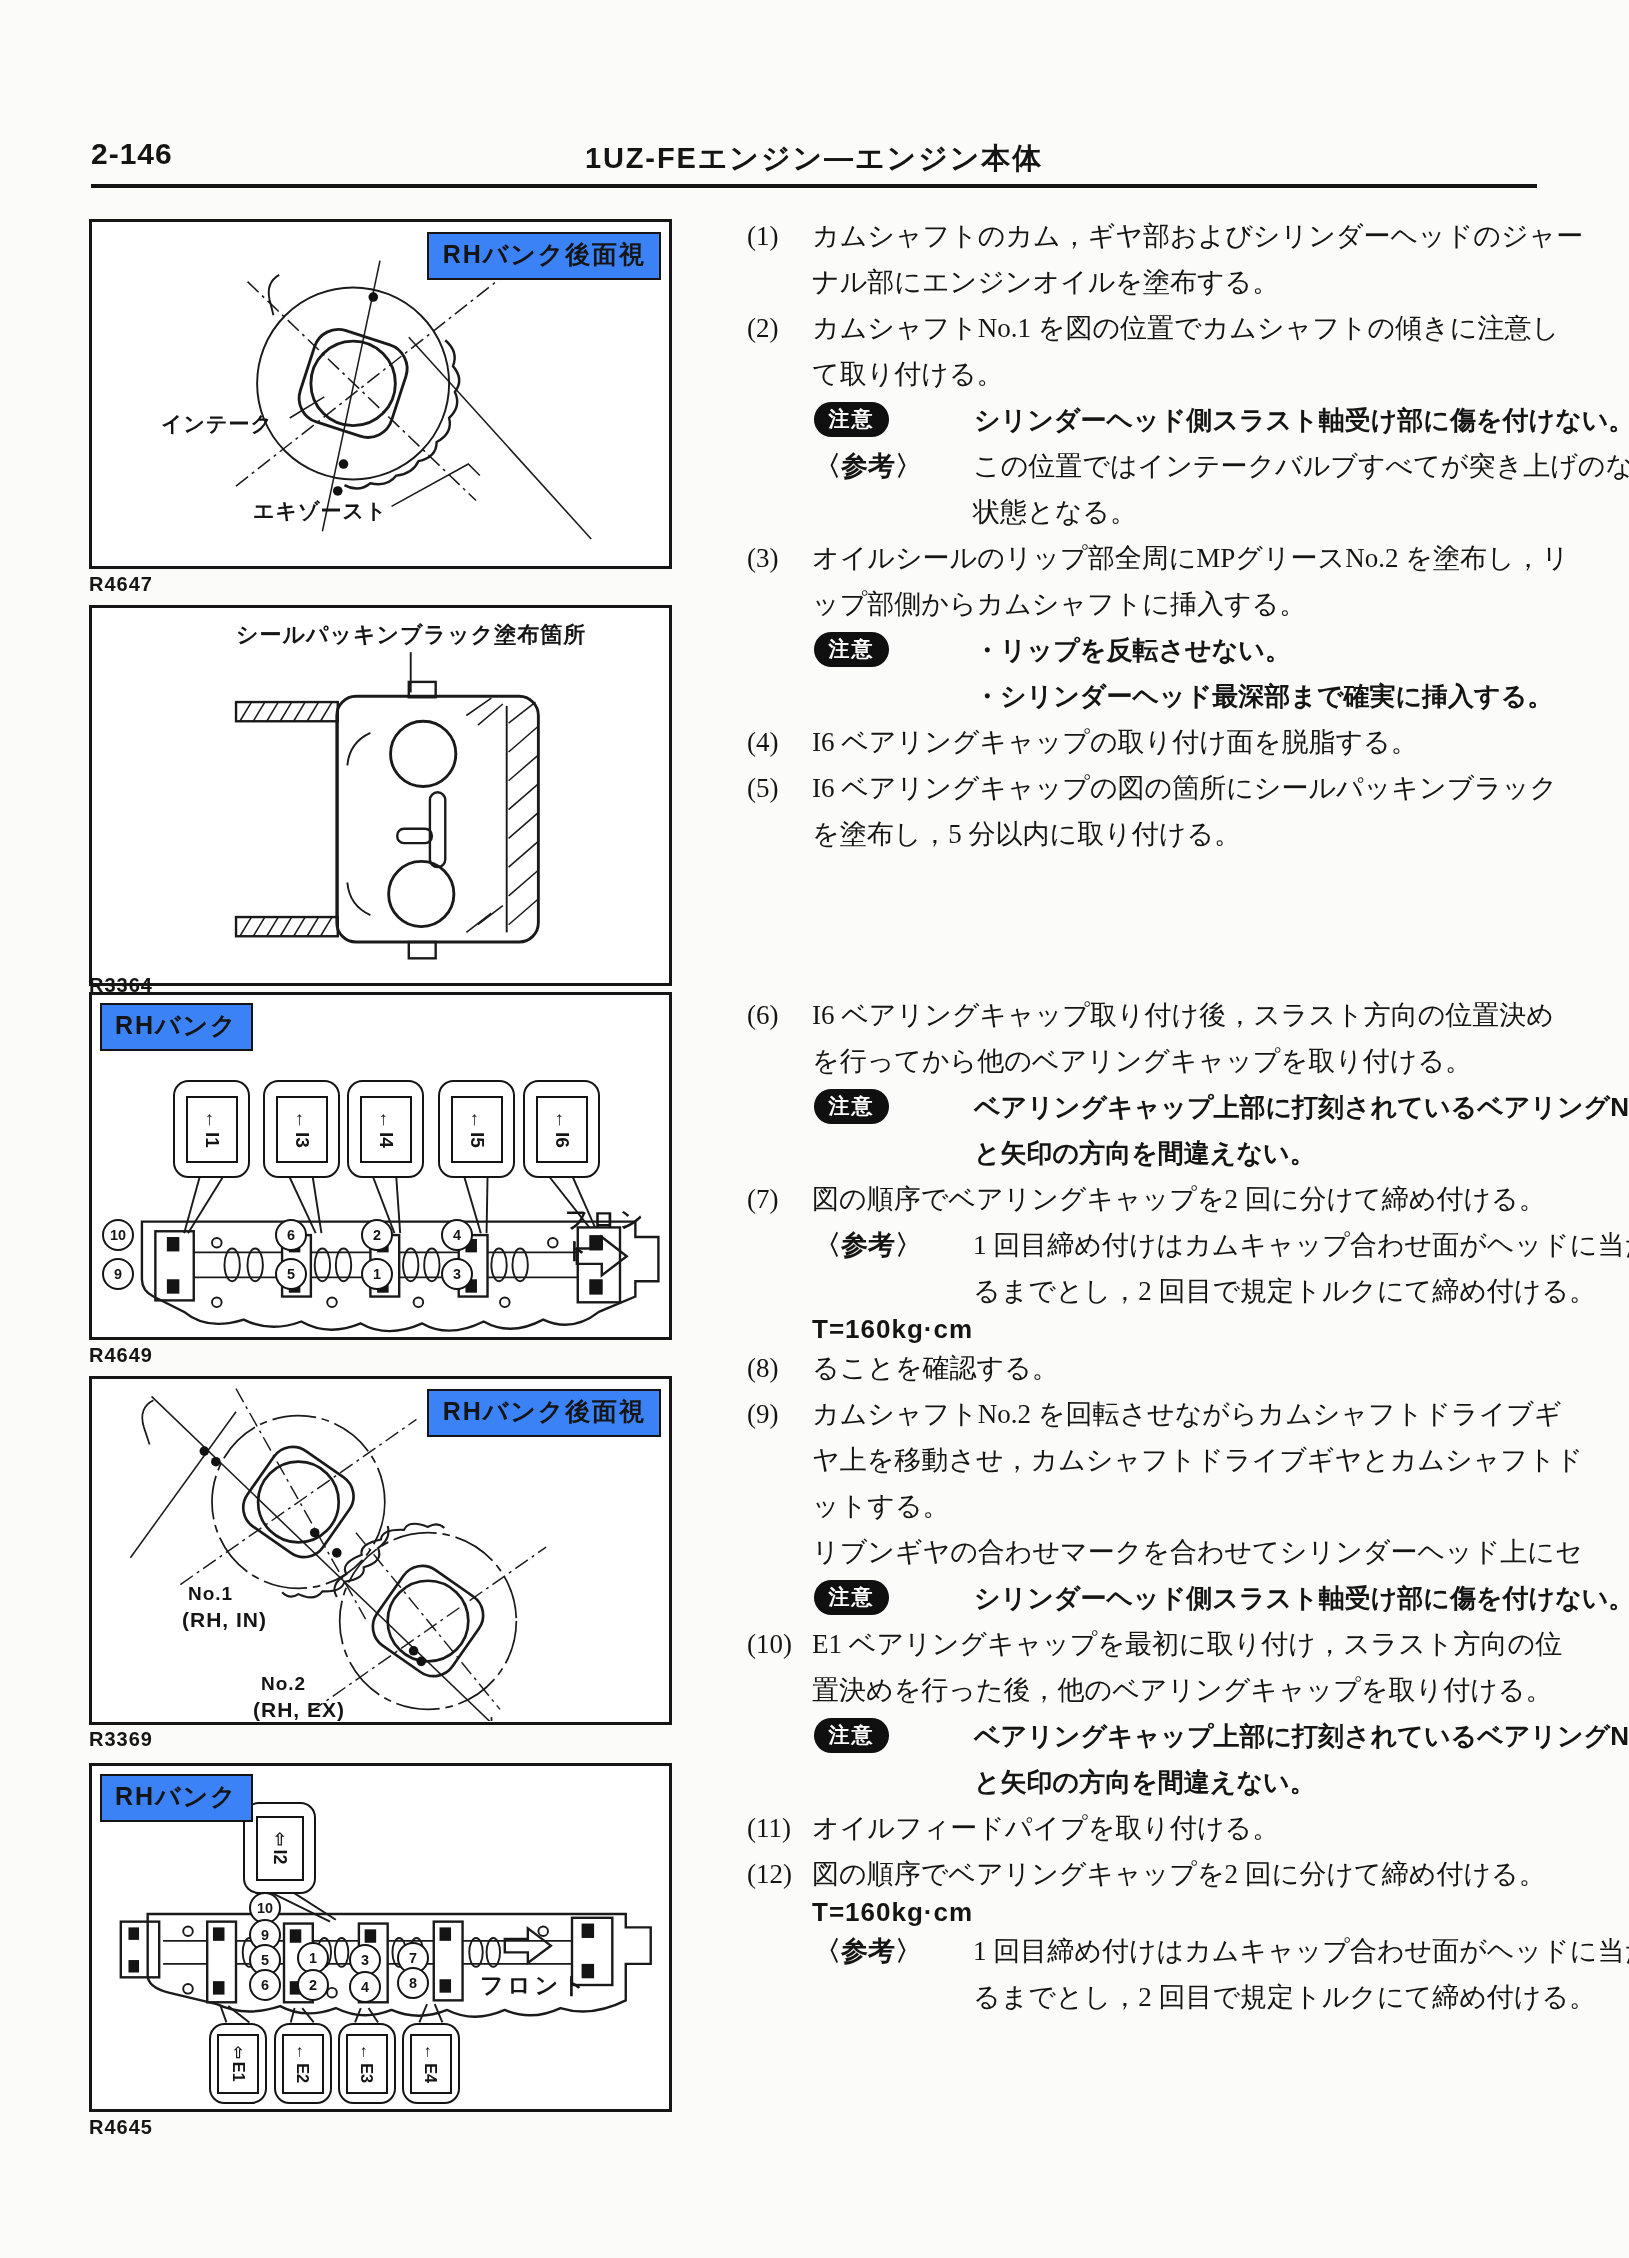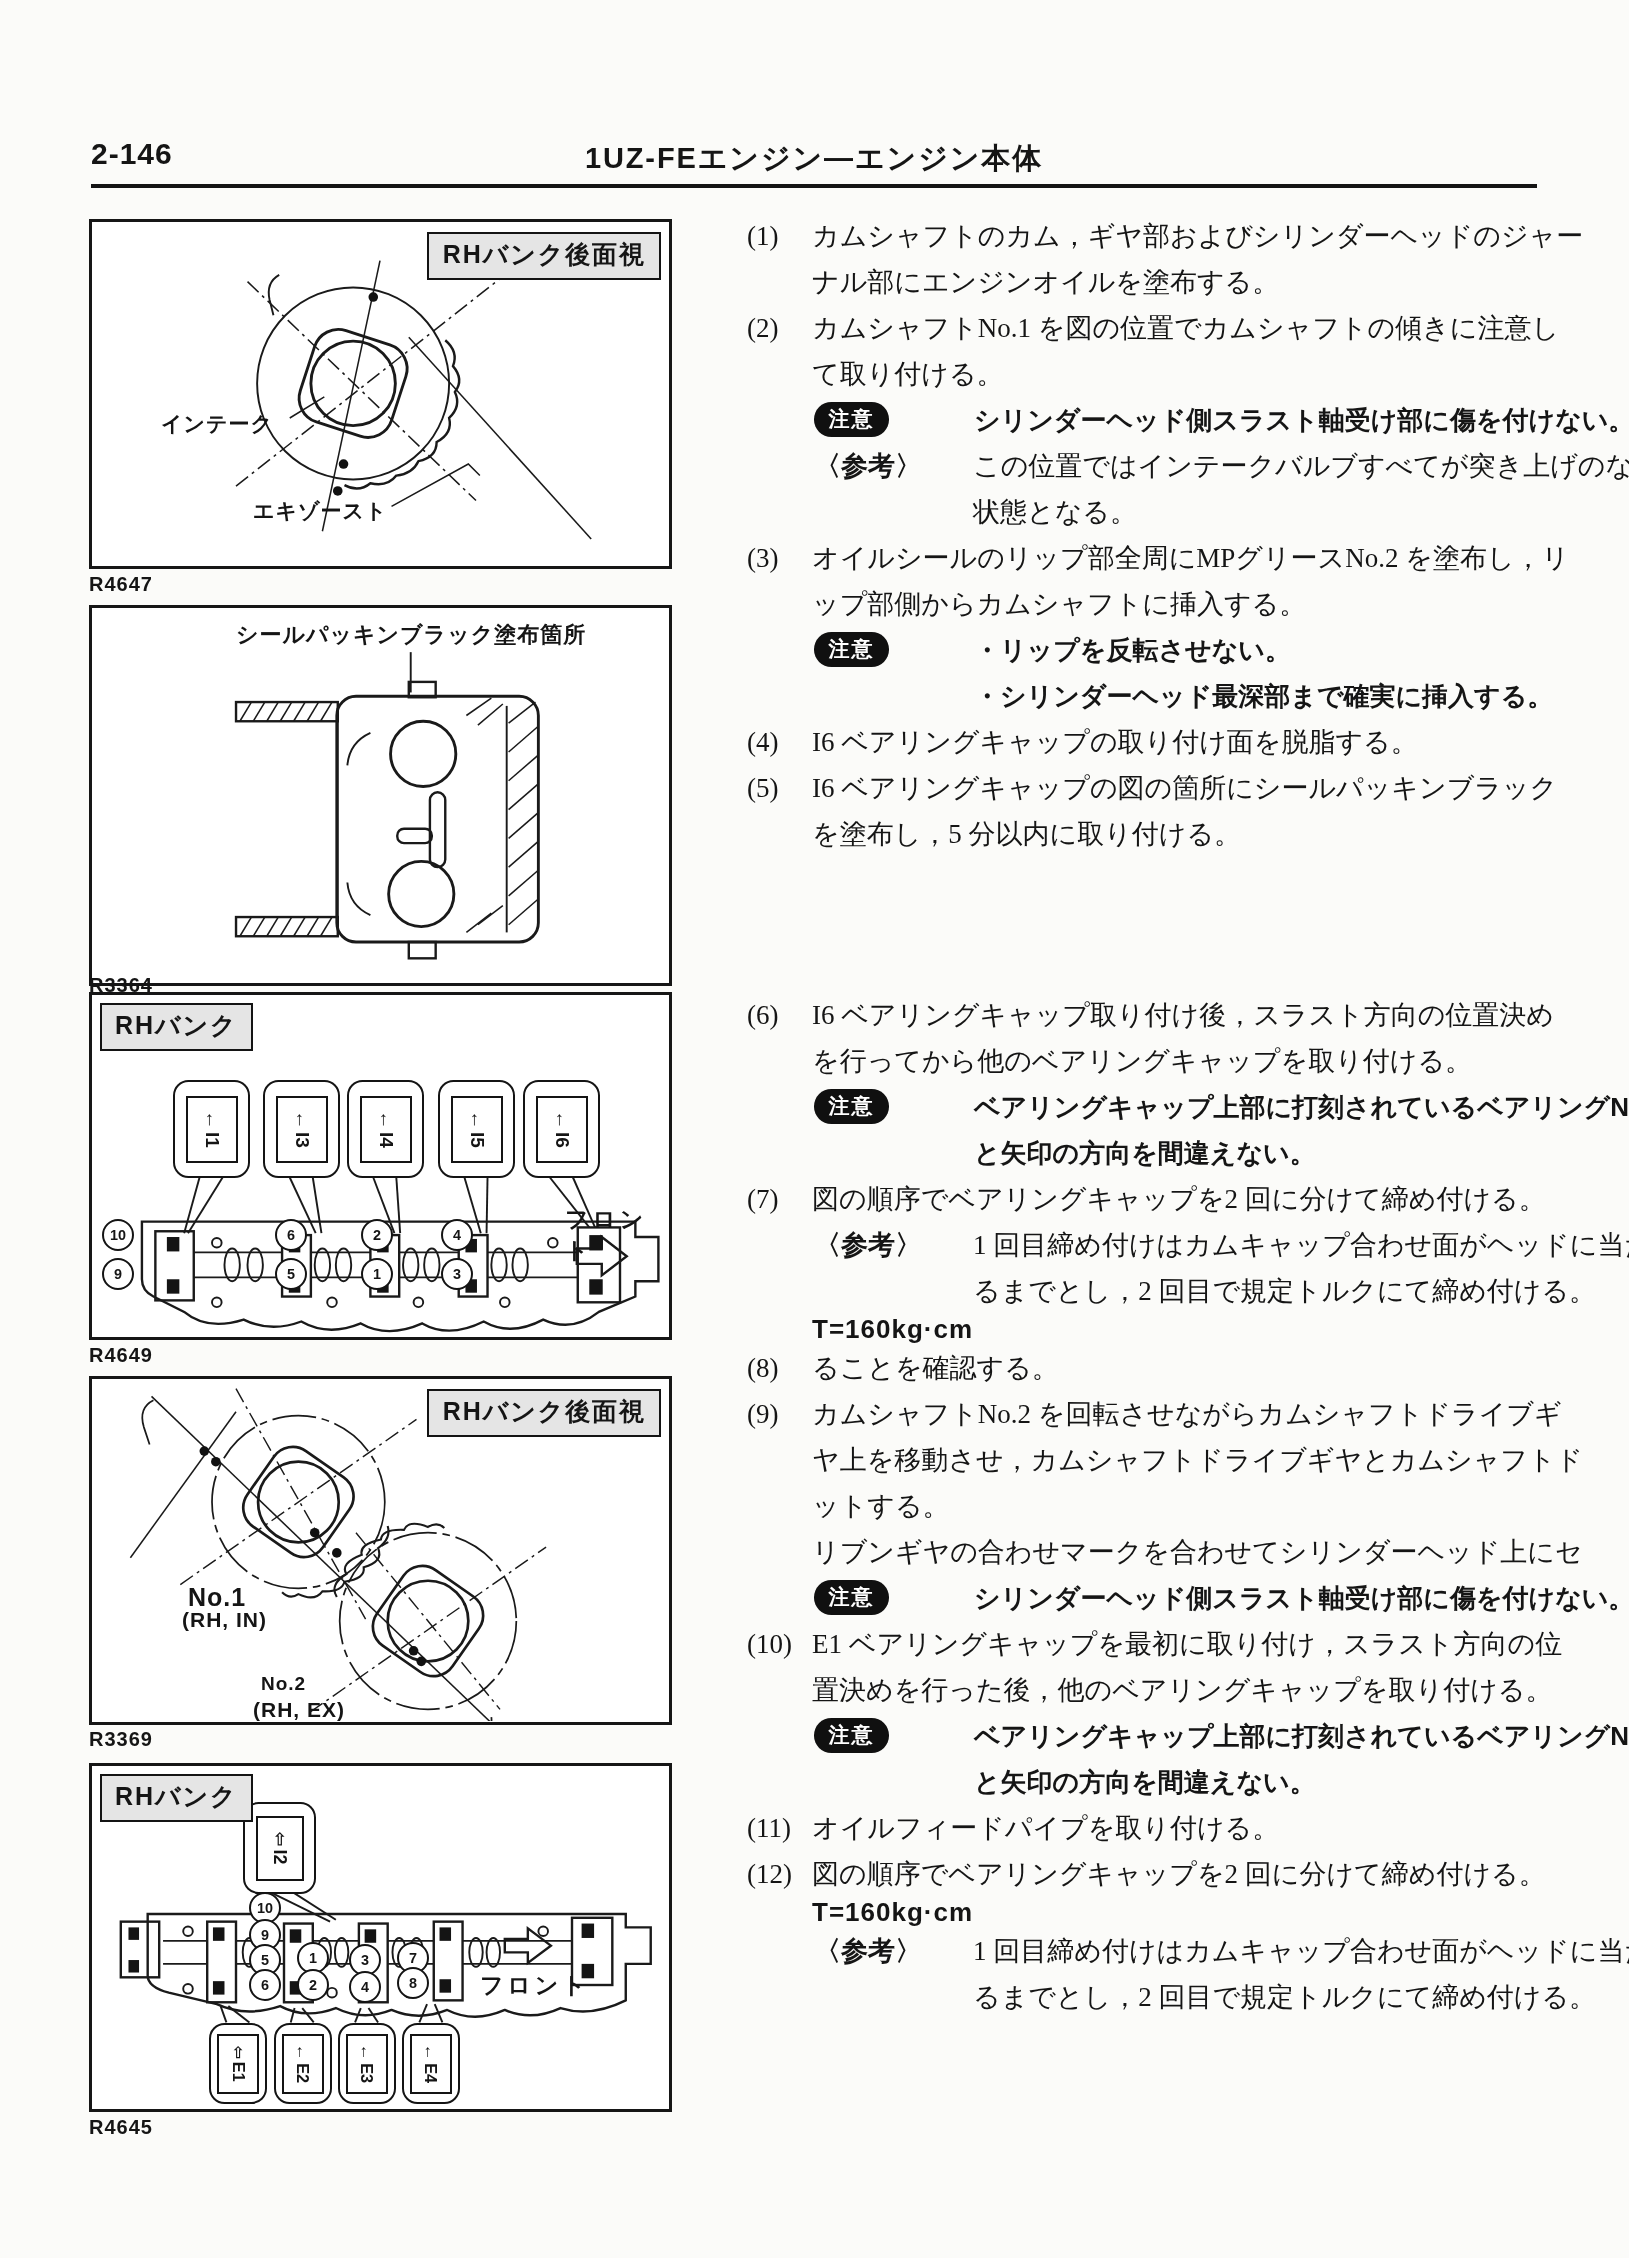--- a/index.html
+++ b/index.html
@@ -8,21 +8,21 @@
     font-family:"Liberation Serif","DejaVu Serif",serif;
     -webkit-font-smoothing:antialiased;
   }
   
   .pagenum{position:absolute;left:91px;top:137px;font:bold 30px "Liberation Sans","DejaVu Sans",sans-serif;letter-spacing:1px;}
   .pagetitle{position:absolute;left:91px;top:139px;width:1446px;text-align:center;font:bold 29px "Liberation Sans","DejaVu Sans",sans-serif;letter-spacing:1.9px;}
   .headrule{position:absolute;left:91px;top:184px;width:1446px;height:3.8px;background:#141414;}
   
   .fig{position:absolute;left:89px;width:583px;border:3.4px solid #161616;background:#fff;box-sizing:border-box;}
   .fig svg{position:absolute;left:0;top:0;}
-  .cornerbox{position:absolute;border:2.4px solid #141414;background:#e5e5e5;padding:4.8px 13.4px 6.7px 13.4px;
+  .cornerbox{position:absolute;border:2.4px solid #141414;background:#3b82f6;padding:4.8px 13.4px 6.7px 13.4px;
     font:bold 25px "Liberation Sans","DejaVu Sans",sans-serif;letter-spacing:1.9px;white-space:nowrap;z-index:4;}
   .figlabel{position:absolute;font:bold 21px "Liberation Sans","DejaVu Sans",sans-serif;letter-spacing:1px;white-space:nowrap;z-index:3;}
   .figref{position:absolute;left:89px;width:579px;text-align:left;font:bold 20px "Liberation Sans","DejaVu Sans",sans-serif;letter-spacing:1px;}
   .frontlbl{position:absolute;font:bold 23px "Liberation Sans","DejaVu Sans",sans-serif;letter-spacing:3.8px;z-index:3;}
   
   .balloon{position:absolute;border:2.9px solid #141414;border-radius:15.4px;background:#fff;
     display:flex;align-items:center;justify-content:center;z-index:3;box-sizing:border-box;}
   .bsq{border:2.4px solid #141414;display:flex;align-items:center;justify-content:center;background:#fff;}
   .brot{transform:rotate(90deg);white-space:nowrap;font:bold 19px "Liberation Sans","DejaVu Sans",sans-serif;
     display:flex;align-items:center;gap:2.9px;}
@@ -285,21 +285,21 @@
     <g fill="#111">
       <circle cx="117" cy="75" r="5"></circle>
         <circle cx="129" cy="86" r="5"></circle>
       <circle cx="232" cy="160" r="5"></circle>
         <circle cx="255" cy="181" r="5"></circle>
       <circle cx="335" cy="283" r="5"></circle>
         <circle cx="343" cy="294" r="5"></circle>
     </g>
   </svg>
   <div class="cornerbox" style="right:7.7px;top:9.6px;">RHバンク後面視</div>
-  <div class="figlabel" style="left:96px;top:204px;font-size:25px;">No.1</div>
+  <div class="figlabel" style="left:96px;top:204px;font-size:19px;">No.1</div>
   <div class="figlabel" style="left:90px;top:229px;">(RH, IN)</div>
   <div class="figlabel" style="left:169px;top:294px;font-size:19px;">No.2</div>
   <div class="figlabel" style="left:161px;top:319px;">(RH, EX)</div>
 </div>
 <div class="figref" style="top:1728px;">R3369</div>
 
 <div class="fig" style="top:1763px;height:349px;">
   <svg width="576" height="342" viewBox="0 0 600 356">
     <g stroke="#1a1a1a" fill="none" stroke-width="2">
 

